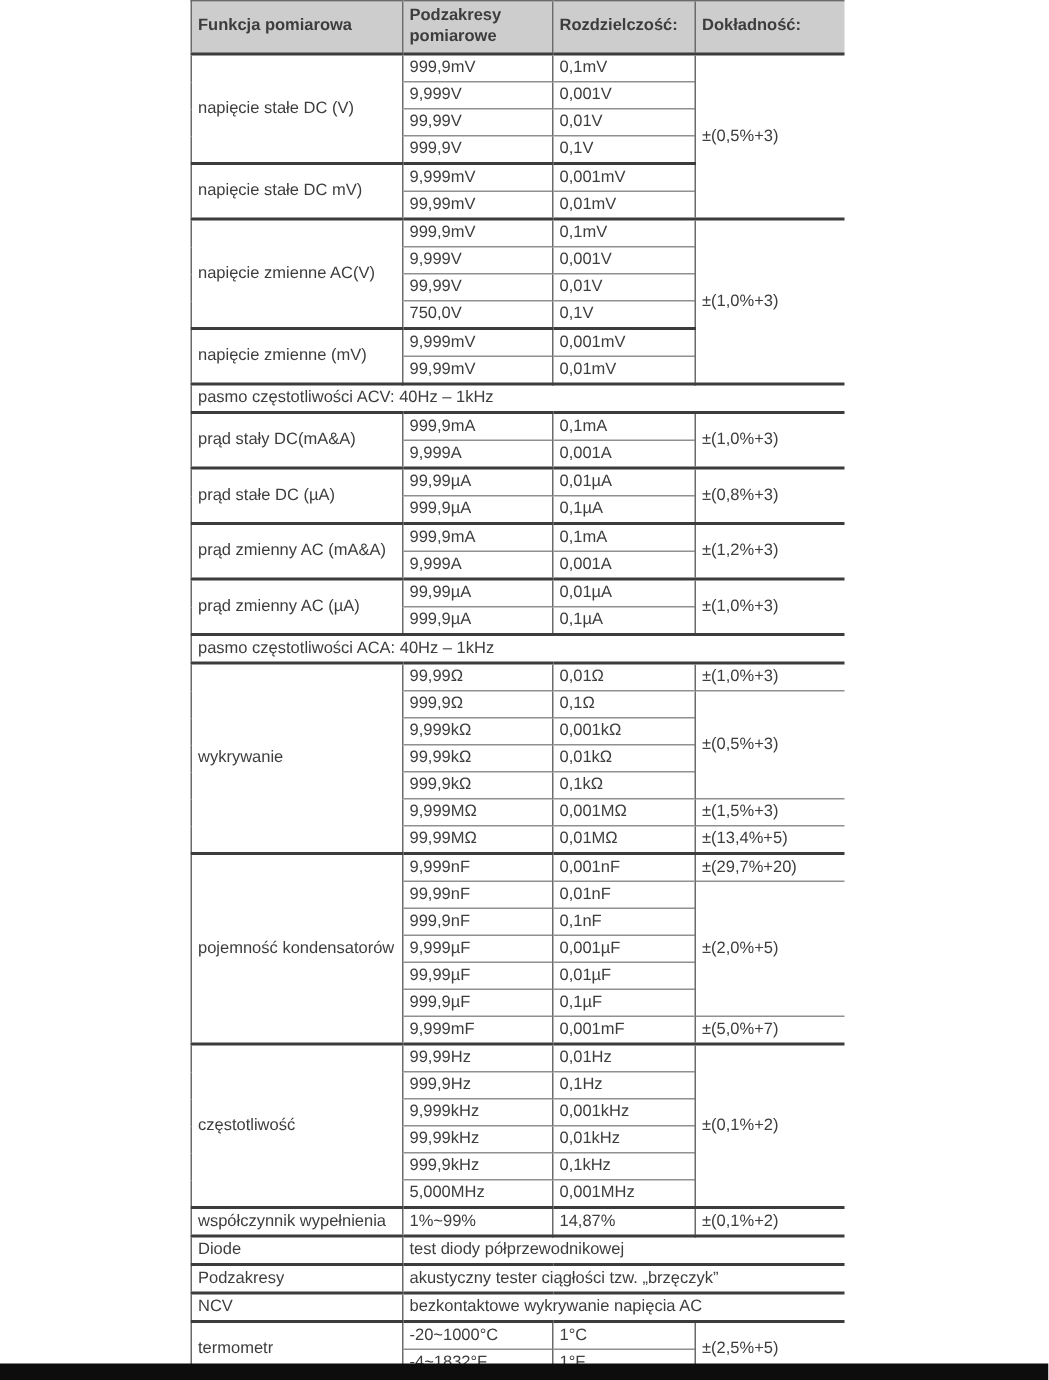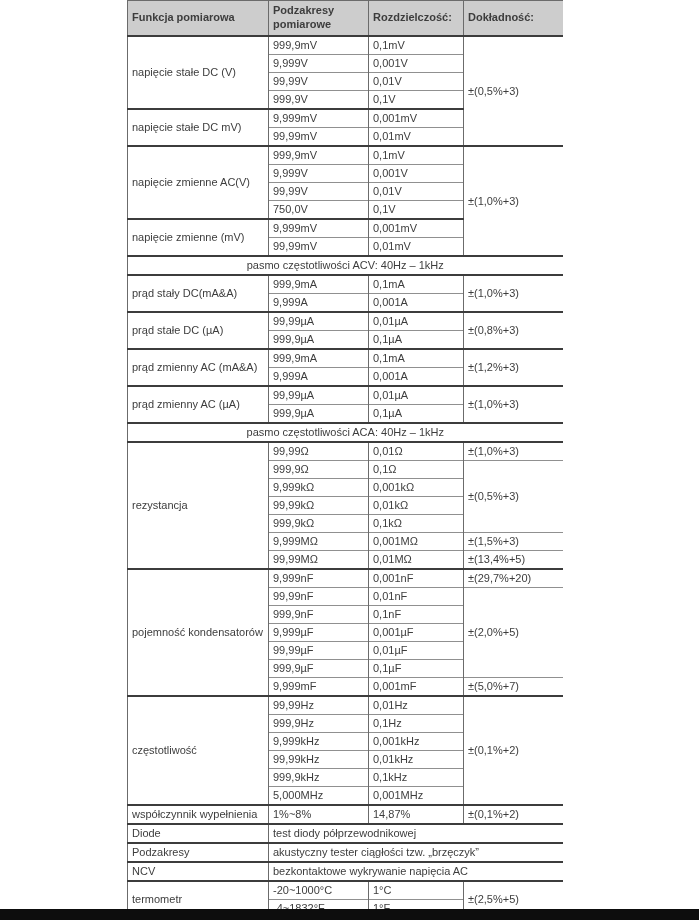--- a/index.html
+++ b/index.html
@@ -51,21 +51,20 @@
     border-left: 1px solid #6b6b6b;
     white-space: nowrap;
     overflow: hidden;
     text-align: left;
     line-height: 1.1;
   }
   table.spec tr.sec td {
     border-top: 2px solid #3c3c3c;
   }
   table.spec td.center {
-    text-align: center;
   }
   .bottom-bar {
     position: absolute;
     left: 0;
     top: 909px;
     width: 699px;
     height: 11px;
     background: #0d0d0d;
   }
 </style>
@@ -183,21 +182,21 @@
           <td rowspan="2">±(1,0%+3)</td>
         </tr>
         <tr>
           <td>999,9µA</td>
           <td>0,1µA</td>
         </tr>
         <tr class="sec">
           <td colspan="4" class="center">pasmo częstotliwości ACA: 40Hz – 1kHz</td>
         </tr>
         <tr class="sec">
-          <td rowspan="7">rezystancja</td>
+          <td rowspan="7">wykrywanie</td>
           <td>99,99Ω</td>
           <td>0,01Ω</td>
           <td>±(1,0%+3)</td>
         </tr>
         <tr>
           <td>999,9Ω</td>
           <td>0,1Ω</td>
           <td rowspan="4">±(0,5%+3)</td>
         </tr>
         <tr>
@@ -275,21 +274,21 @@
         <tr>
           <td>999,9kHz</td>
           <td>0,1kHz</td>
         </tr>
         <tr>
           <td>5,000MHz</td>
           <td>0,001MHz</td>
         </tr>
         <tr class="sec">
           <td>współczynnik wypełnienia</td>
-          <td>1%~8%</td>
+          <td>1%~99%</td>
           <td>14,87%</td>
           <td>±(0,1%+2)</td>
         </tr>
         <tr class="sec">
           <td>Diode</td>
           <td colspan="3">test diody półprzewodnikowej</td>
         </tr>
         <tr class="sec">
           <td>Podzakresy</td>
           <td colspan="3">akustyczny tester ciągłości tzw. „brzęczyk”</td>

